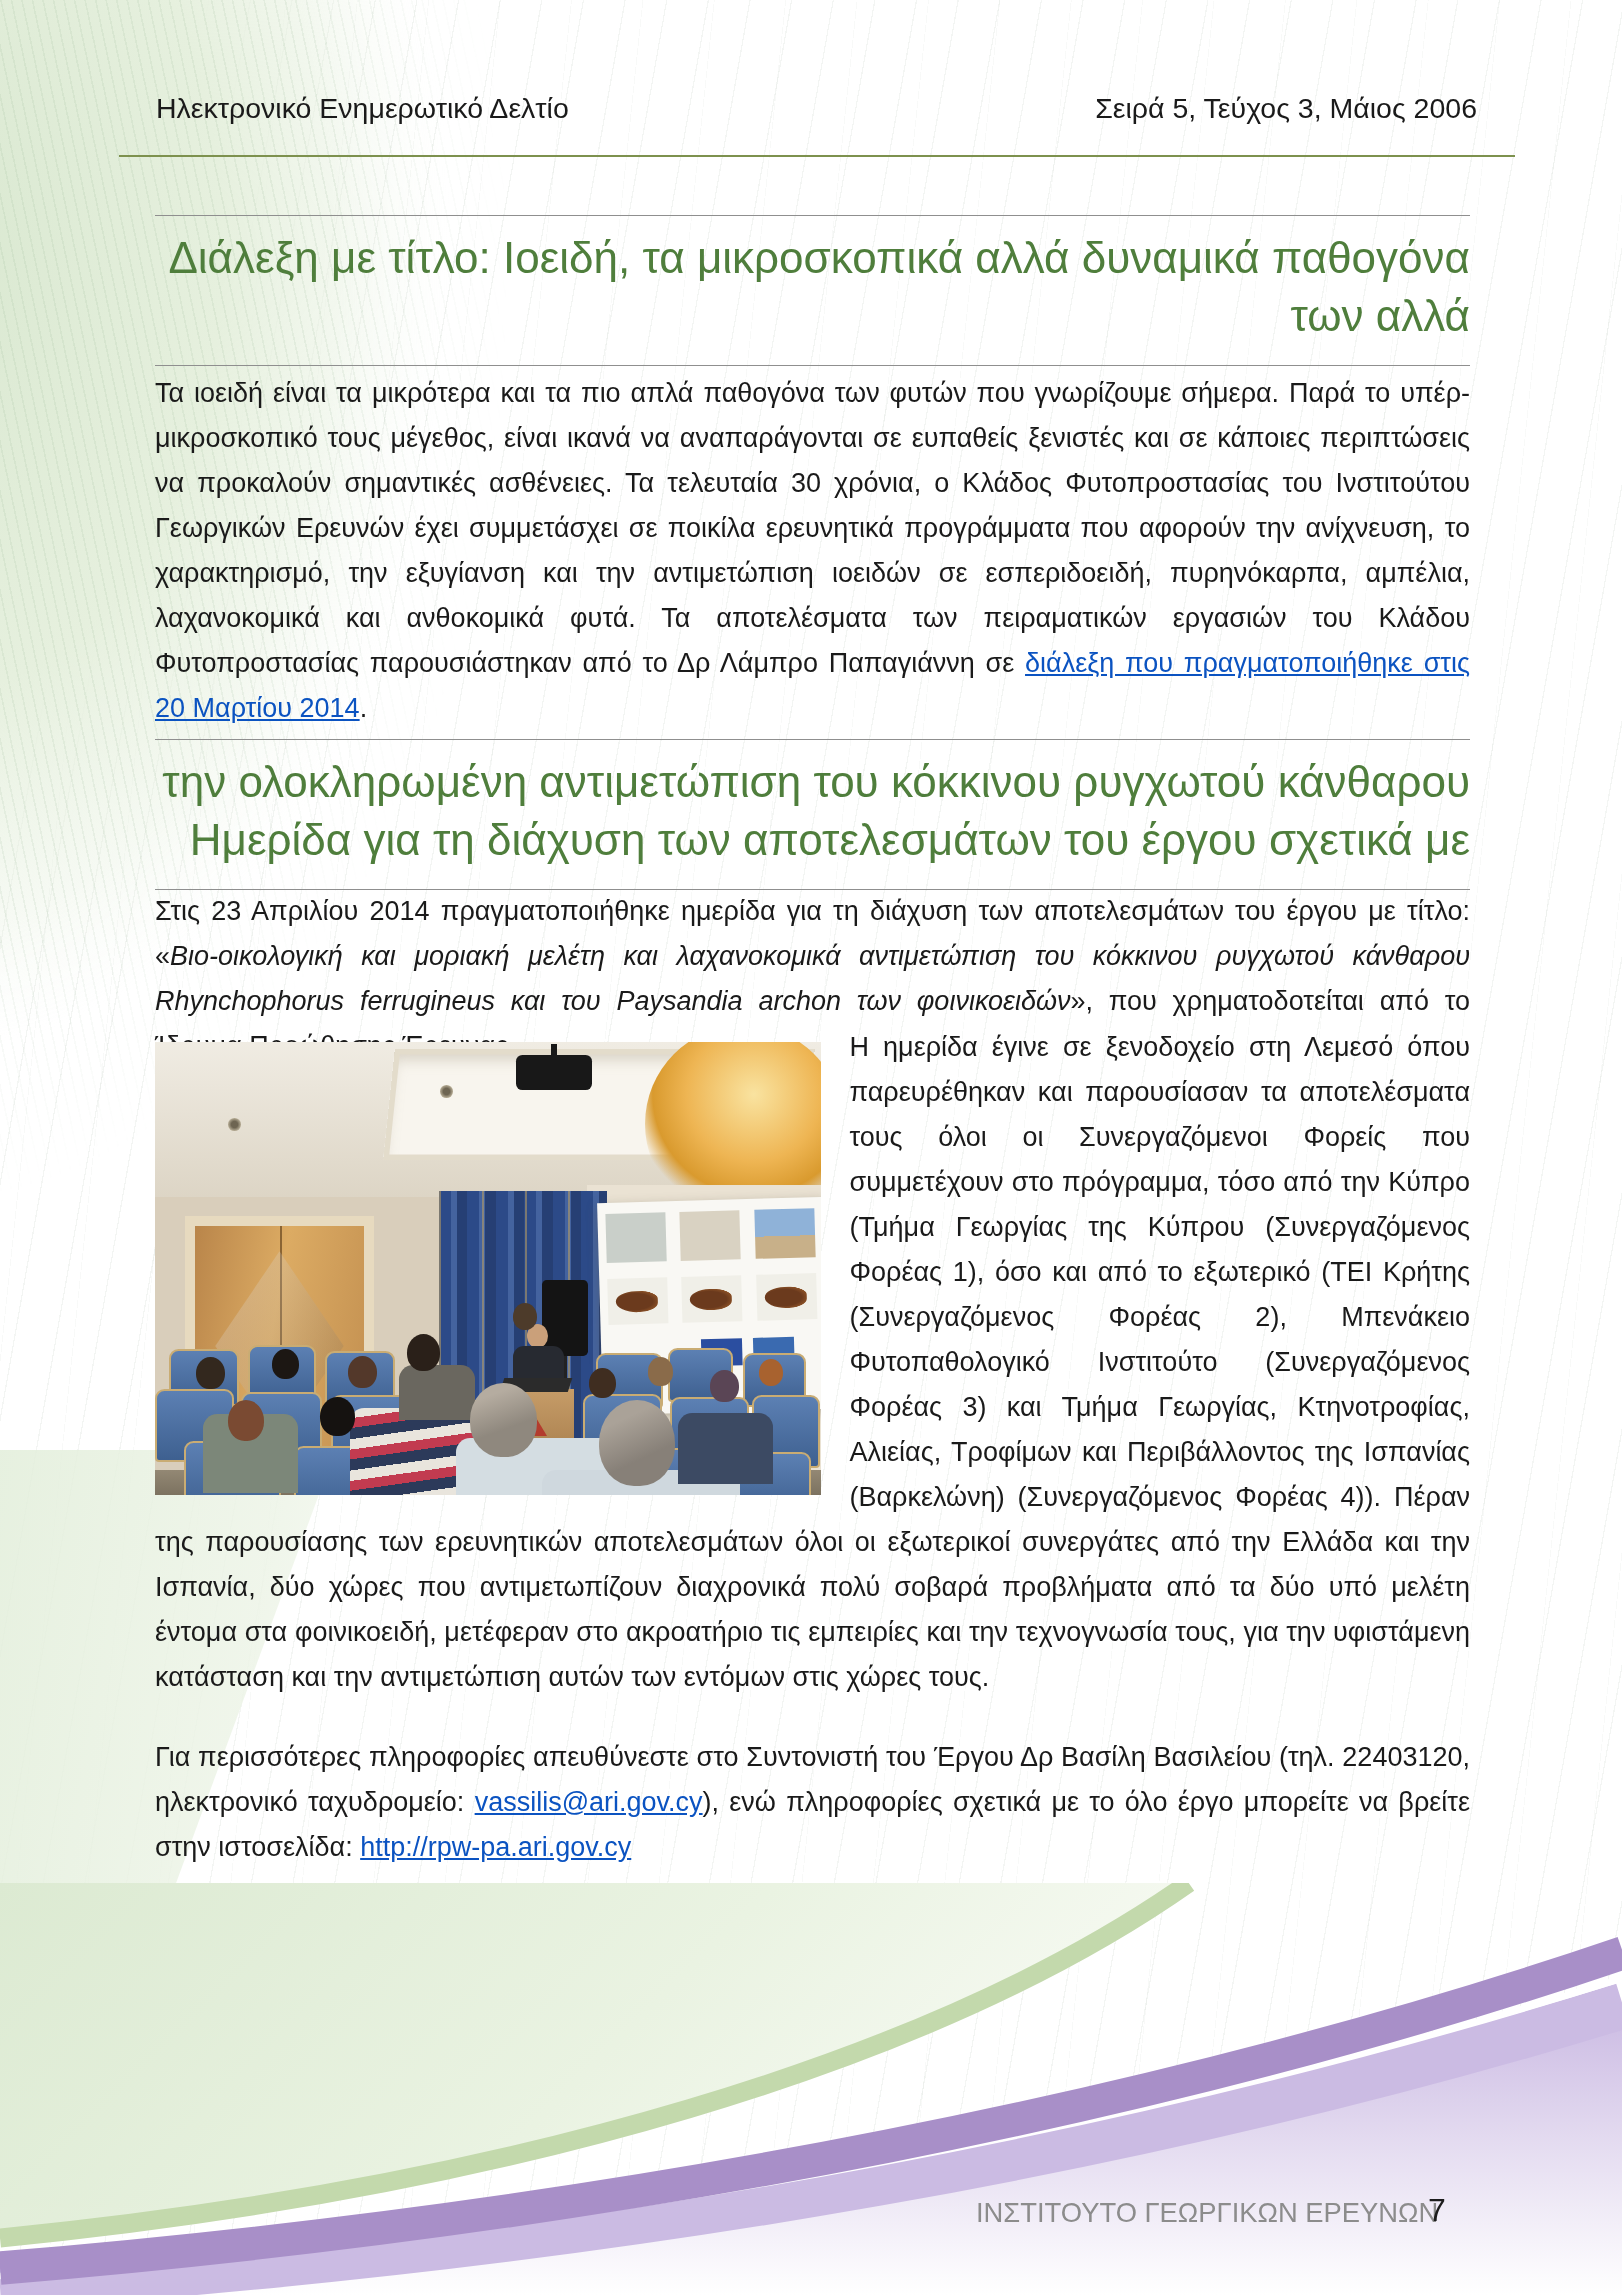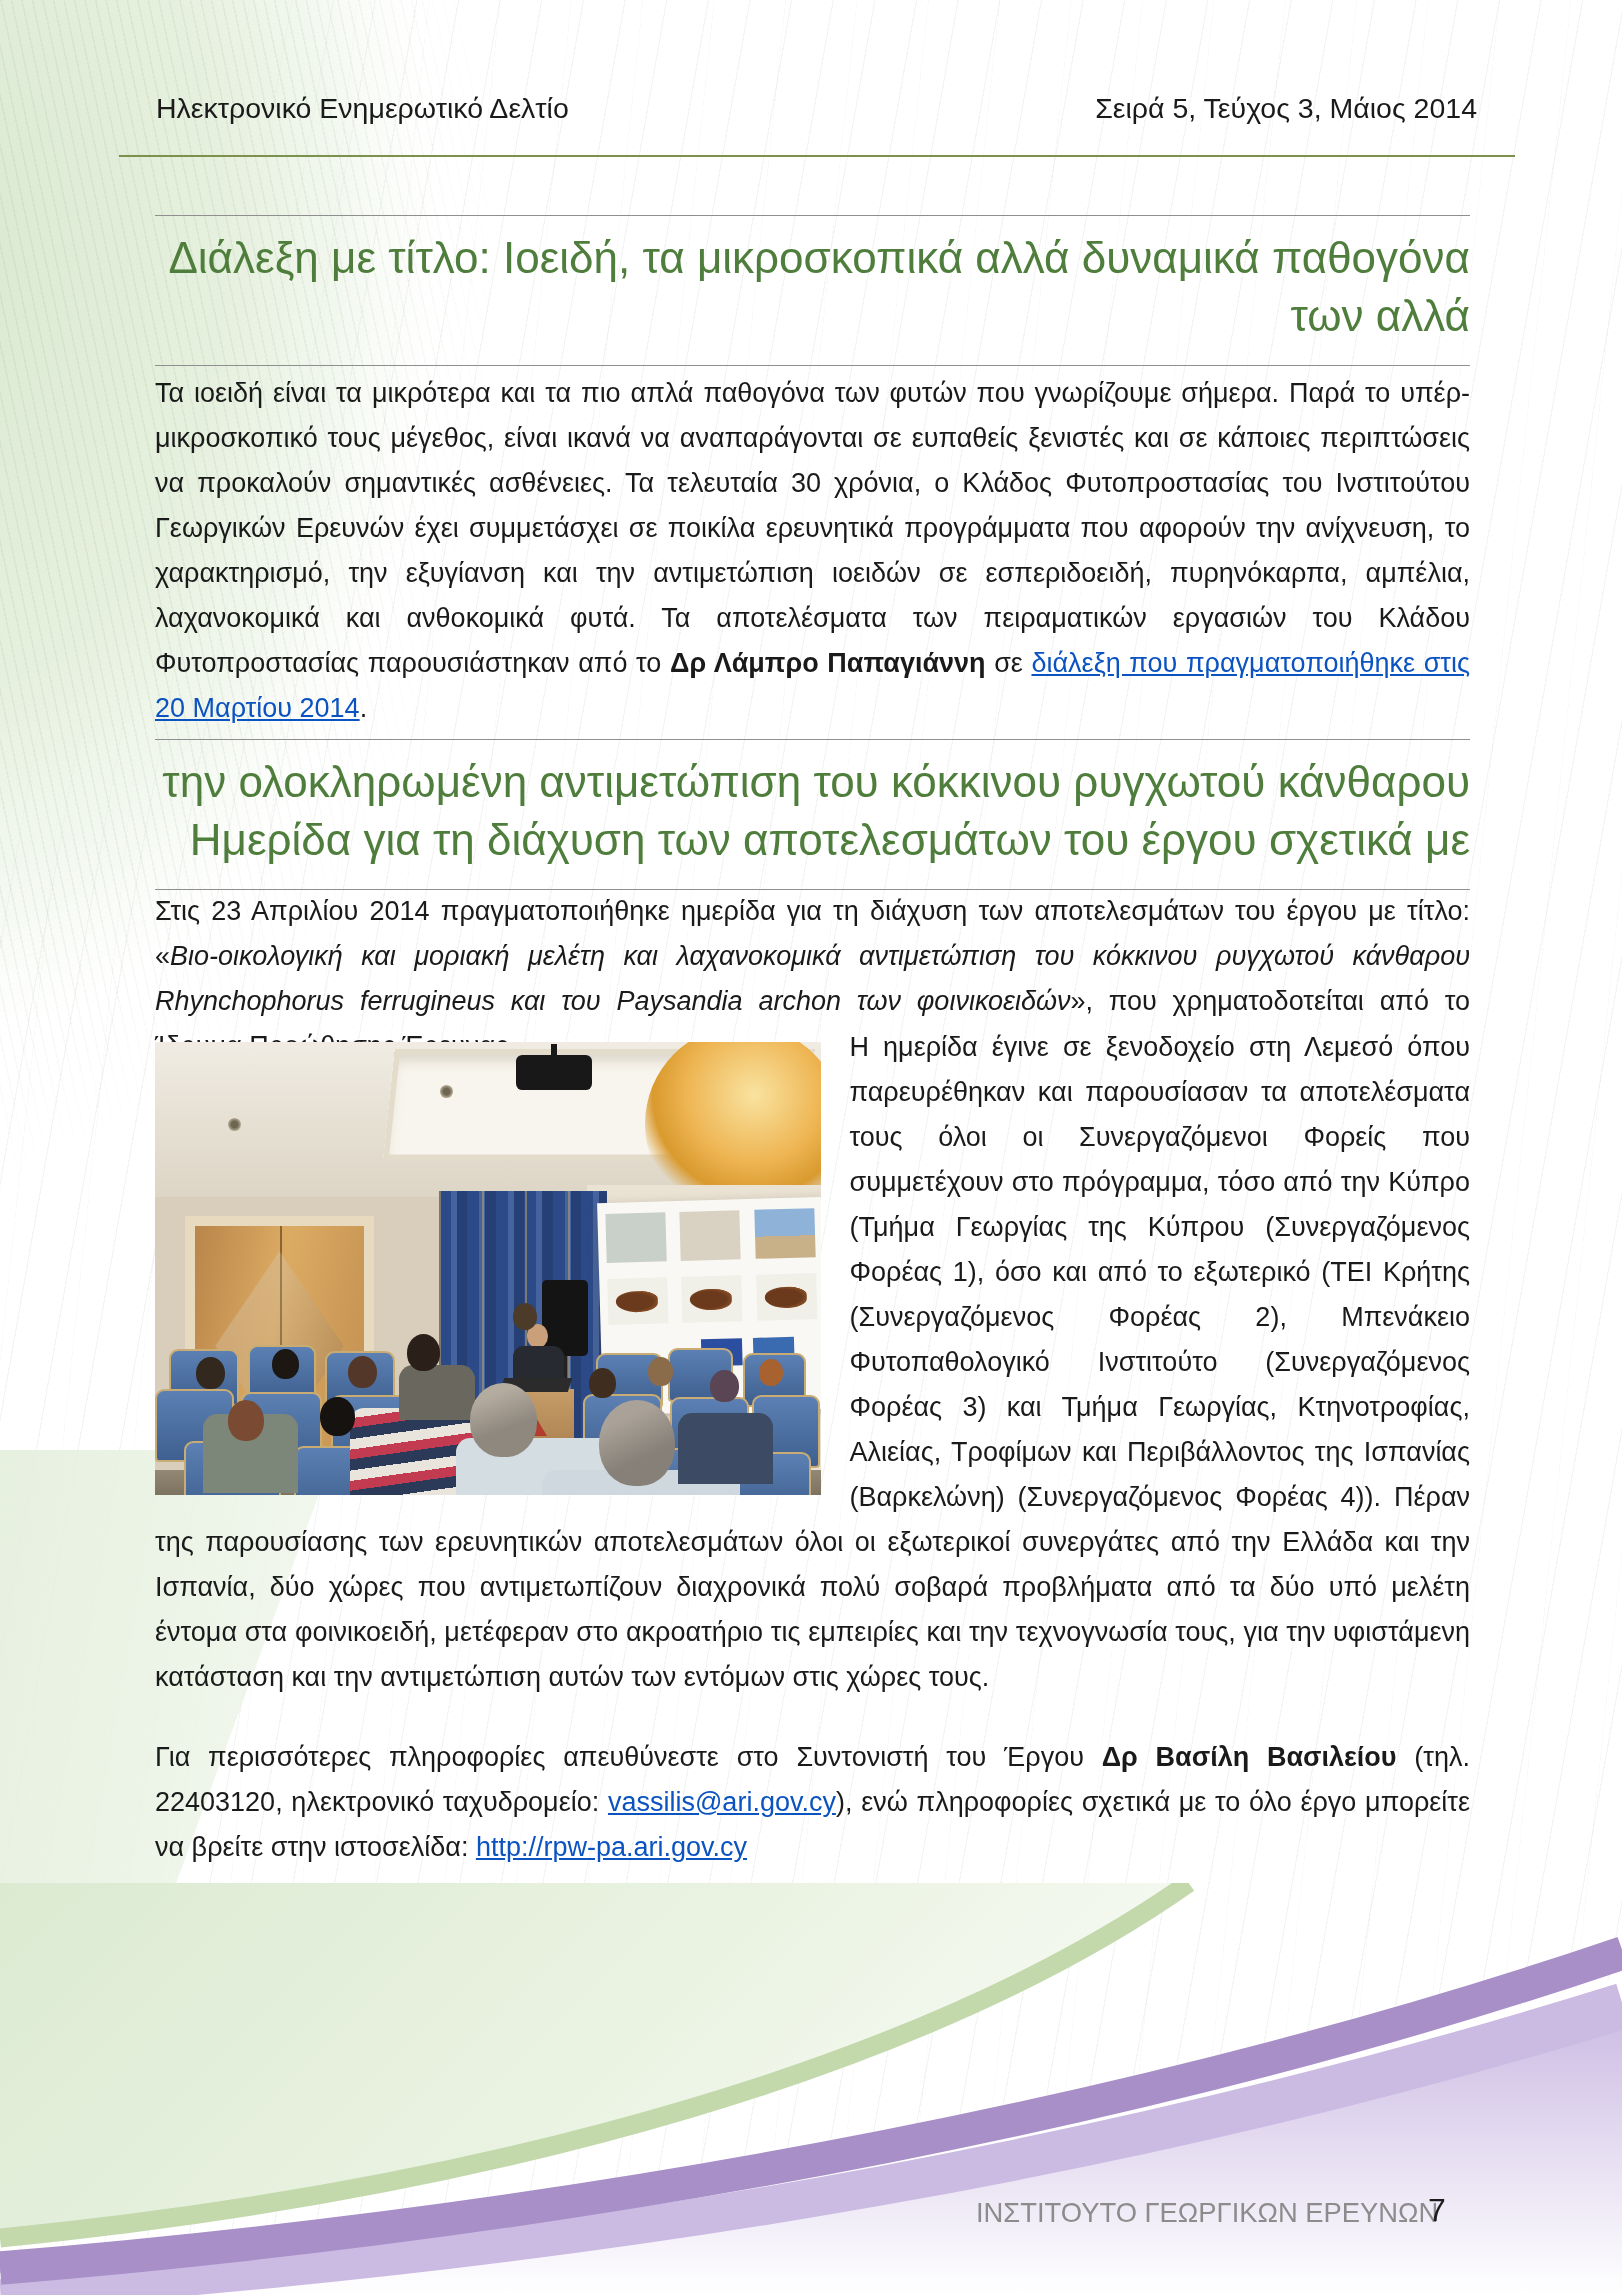--- a/index.html
+++ b/index.html
@@ -45,21 +45,21 @@
   }
   .sec-title .tl{display:block;}
   
   .para{
     position:absolute; left:155px; width:1315px;
     font-size:27px; line-height:45px; text-align:justify;
   }
   .flow{position:absolute; left:155px; top:1025px; width:1315px;
         font-size:27px; line-height:45px; text-align:justify;}
   .flow p{margin:0 0 35px 0;}
-  b{font-weight:700;}
+  b{font-weight:400;}
   i{font-style:italic;}
   a.lnk{color:#0b53c1; text-decoration:underline; cursor:pointer;}
   
   .photo{
     float:left; position:relative; width:666px; height:453px;
     margin:17.4px 28.5px 8px 0; overflow:hidden; background:#cfc5b2;
   }
   .photo *{position:absolute;}
   .ph-ceiling{left:0;top:0;width:100%;height:162px;background:linear-gradient(180deg,#f0ece3,#dcd4c4);}
   .ph-tray{left:234px;top:6.3px;width:420px;height:111px;background:#f8f5ee;
@@ -116,21 +116,21 @@
 </head>
 <body>
 
 <div class="page">
 
   <div class="bg-stripes"></div>
   <div class="bg-topleft"></div>
   <div class="bg-midwedge"></div>
 
   <div class="hdr-left">Ηλεκτρονικό Ενημερωτικό Δελτίο</div>
-  <div class="hdr-right">Σειρά 5, Τεύχος 3, Μάιος 2014</div>
+  <div class="hdr-right">Σειρά 5, Τεύχος 3, Μάιος 2006</div>
   <div class="hdr-rule"></div>
 
   <div class="sec-title" style="top:215px;">
     <span class="tl">Διάλεξη με τίτλο: Ιοειδή, τα μικροσκοπικά αλλά δυναμικά παθογόνα</span>
     <span class="tl">των αλλά</span>
   </div>
 
   <div class="para" style="top:371px;">
     <span>Τα ιοειδή είναι τα μικρότερα και τα πιο απλά παθογόνα των φυτών που γνωρίζουμε σήμερα. Παρά το υπέρ-μικροσκοπικό τους μέγεθος, είναι ικανά να αναπαράγονται σε ευπαθείς ξενιστές και σε κάποιες περιπτώσεις να προκαλούν σημαντικές ασθένειες. Τα τελευταία 30 χρόνια, ο Κλάδος Φυτοπροστασίας του Ινστιτούτου Γεωργικών Ερευνών έχει συμμετάσχει σε ποικίλα ερευνητικά προγράμματα που αφορούν την ανίχνευση, το χαρακτηρισμό, την εξυγίανση και την αντιμετώπιση ιοειδών σε εσπεριδοειδή, πυρηνόκαρπα, αμπέλια, λαχανοκομικά και ανθοκομικά φυτά. Τα αποτελέσματα των πειραματικών εργασιών του Κλάδου Φυτοπροστασίας παρουσιάστηκαν από το </span><b>Δρ Λάμπρο Παπαγιάννη</b><span> σε </span><a class="lnk">διάλεξη που πραγματοποιήθηκε στις 20 Μαρτίου 2014</a><span>.</span>
   </div>

